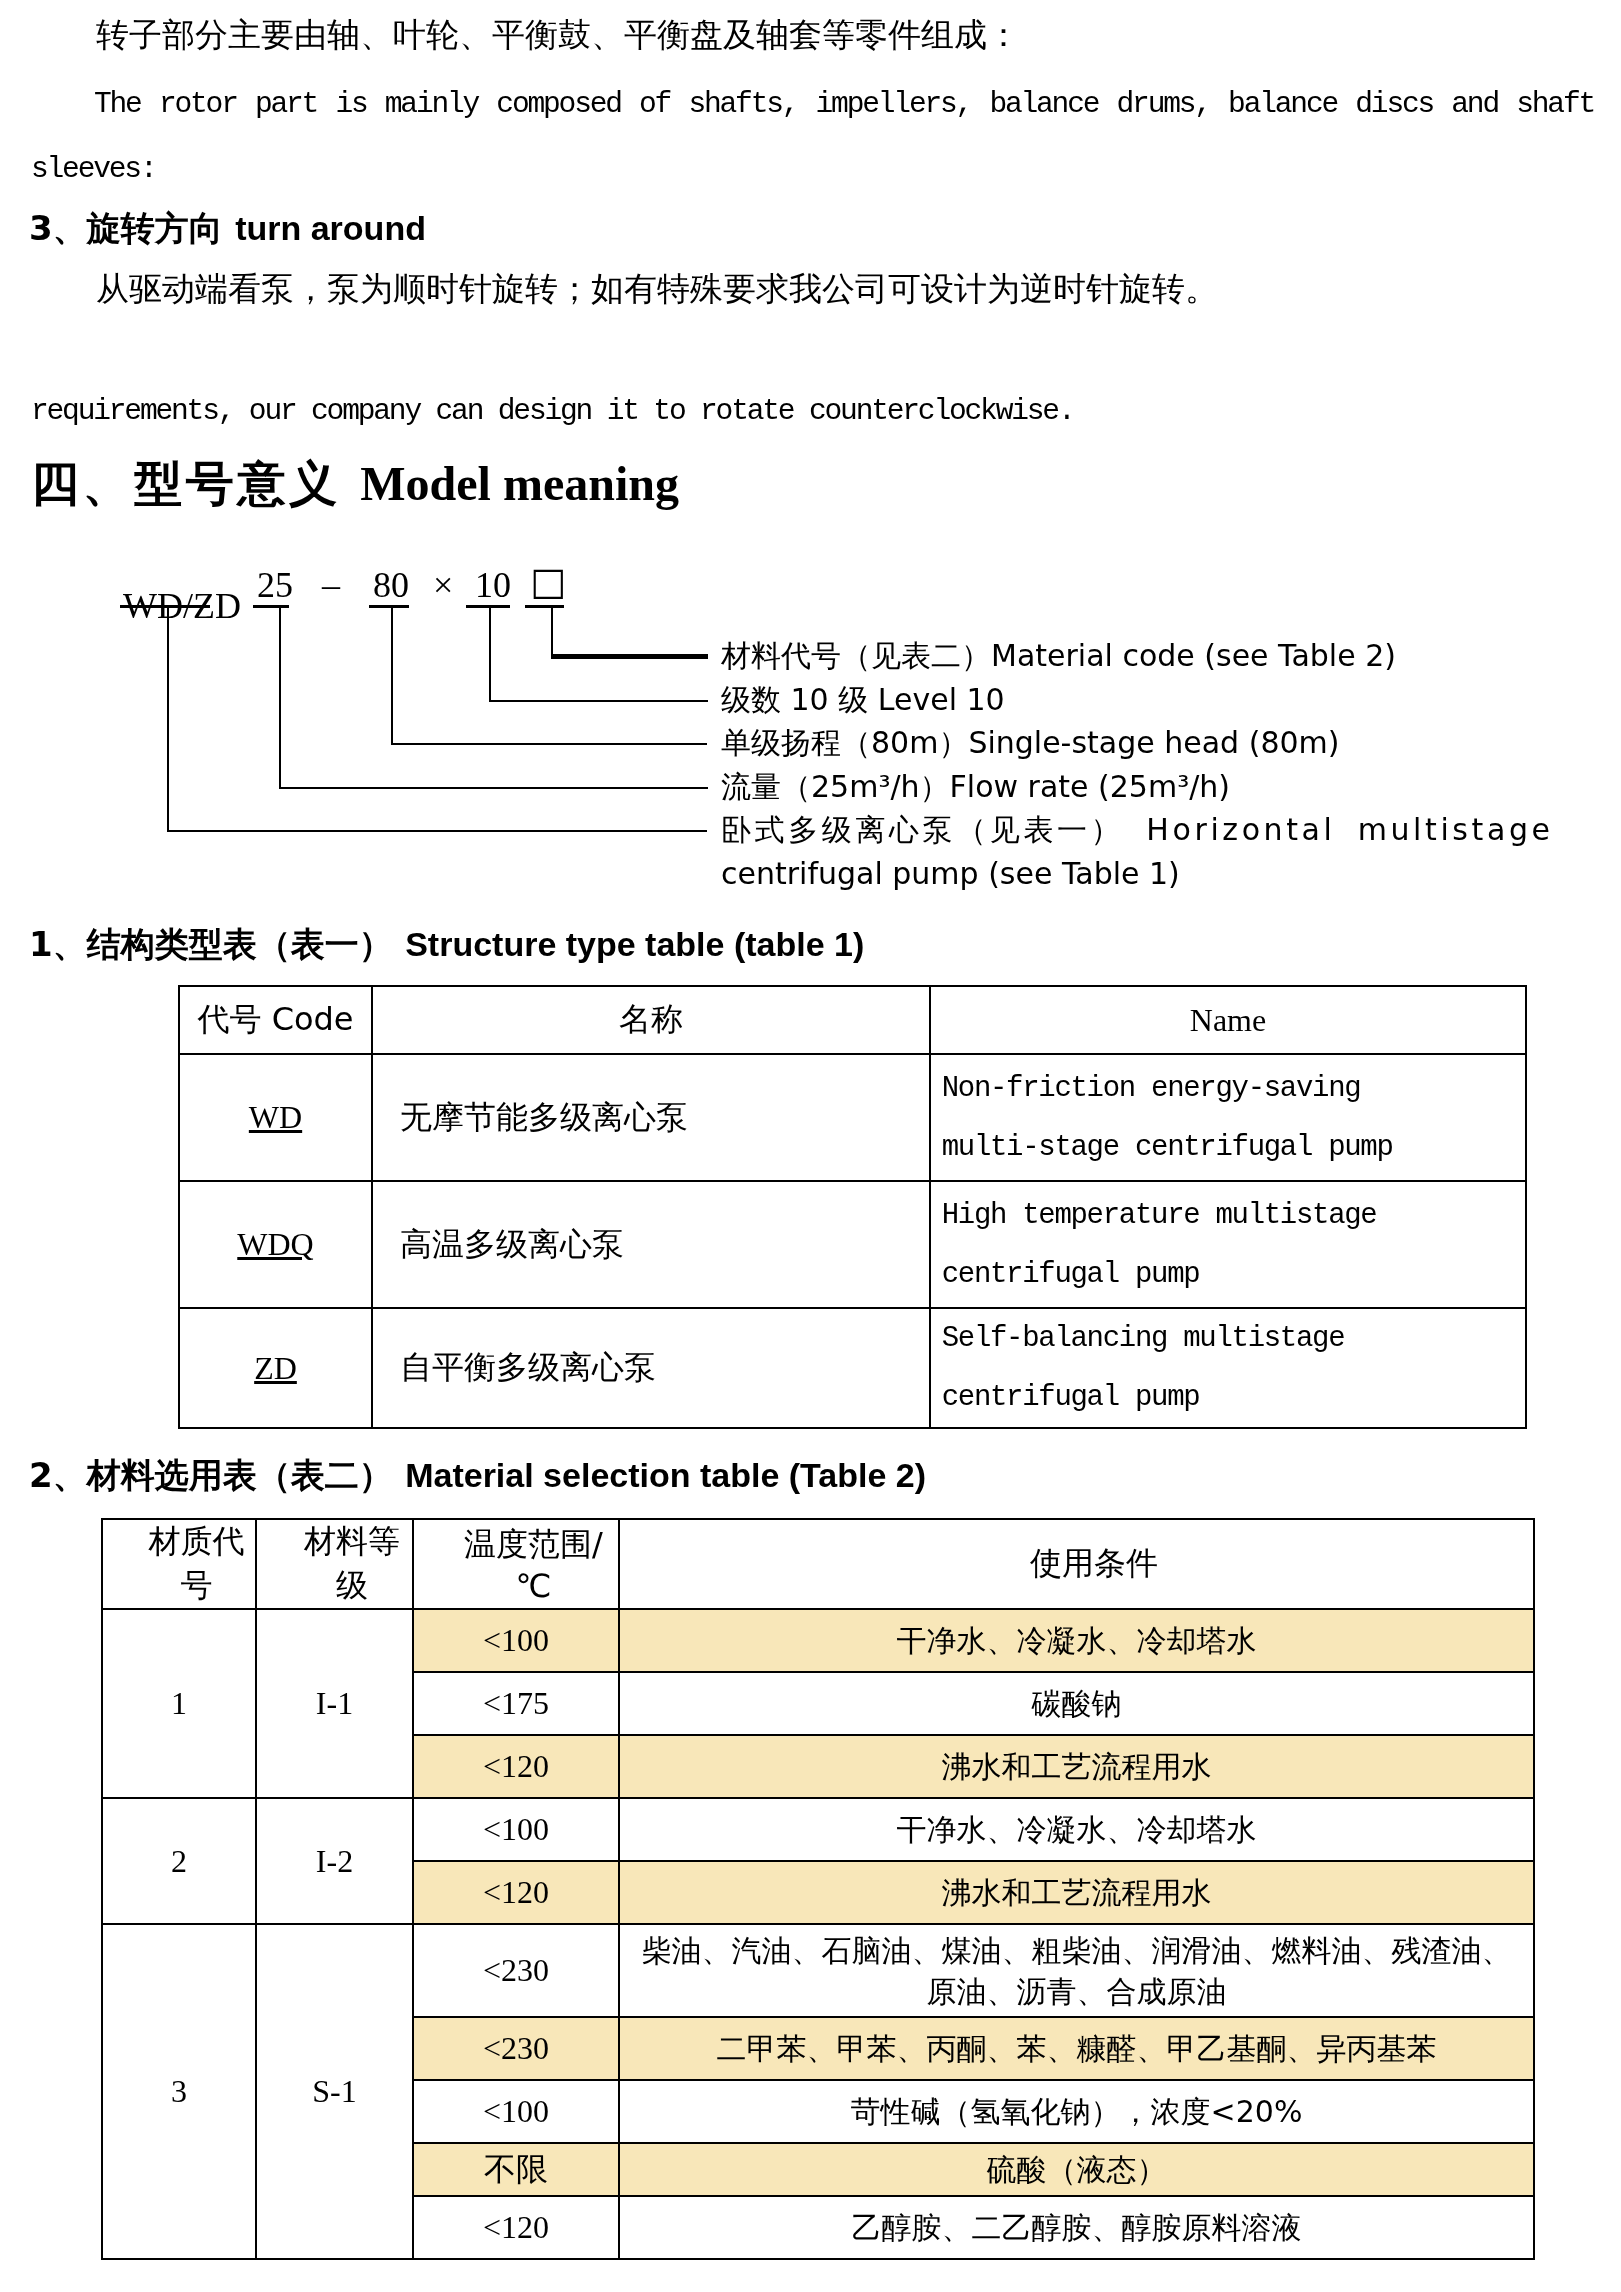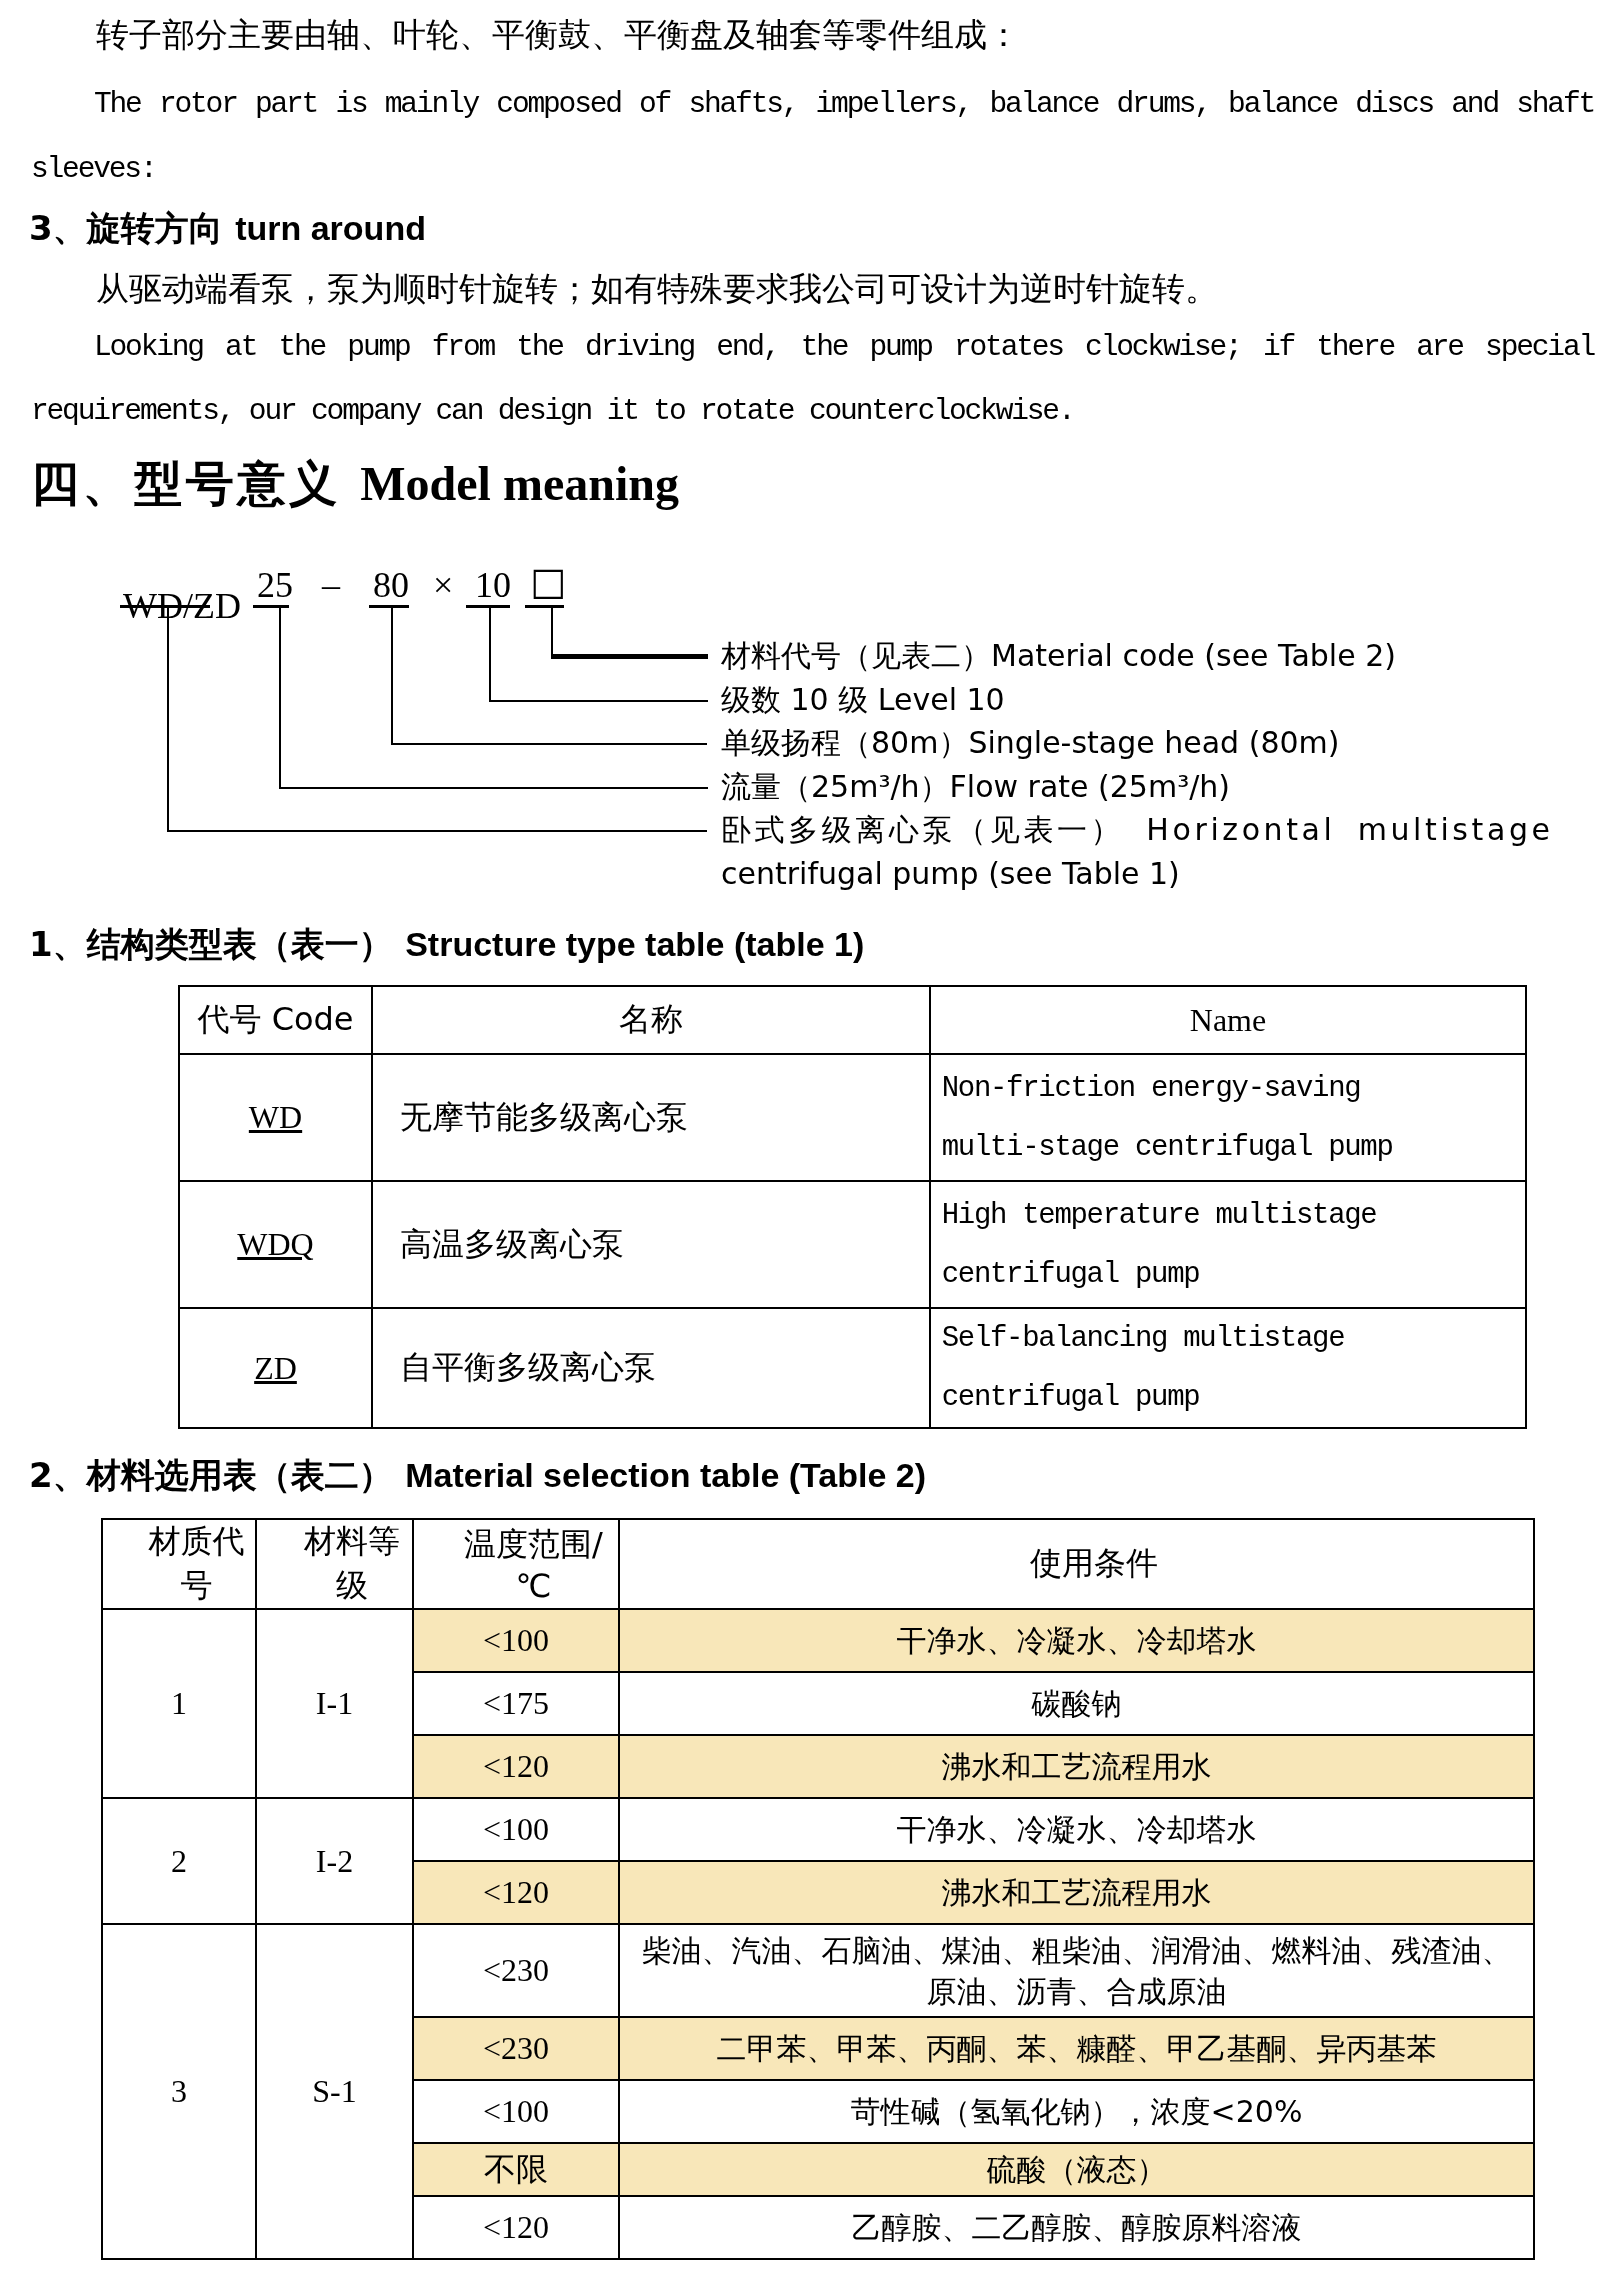--- a/index.html
+++ b/index.html
@@ -51,21 +51,20 @@
 
   <div class="abs zh-body" style="left:96px;top:12.5px;">转子部分主要由轴、叶轮、平衡鼓、平衡盘及轴套等零件组成：</div>
   <div class="abs en-body jline indent" style="left:31px;top:87px;">The rotor part is mainly composed of shafts, impellers, balance drums, balance discs and shaft</div>
   <div class="abs en-body" style="left:31px;top:152px;">sleeves:</div>
 
   <div class="abs h-sub" style="left:29px;top:206px;">
     <span class="zh">3、旋转方向</span><span class="en">turn around</span>
   </div>
 
   <div class="abs zh-body" style="left:96px;top:267px;">从驱动端看泵，泵为顺时针旋转；如有特殊要求我公司可设计为逆时针旋转。</div>
-  <div class="abs en-body jline indent" style="left:31px;top:330px;">Looking at the pump from the driving end, the pump rotates clockwise; if there are special</div>
   <div class="abs en-body" style="left:31px;top:394px;">requirements, our company can design it to rotate counterclockwise.</div>
 
   <div class="abs h-big" style="left:31px;top:452px;">
     <span class="zh">四、型号意义</span><span class="en">Model meaning</span>
   </div>
 
   <div class="abs diagram">
     <span class="mpart" style="left:123px;margin-top:21px;">WD/ZD</span>
     <span class="mpart" style="left:257px;">25</span>
     <span class="mpart" style="left:322px;">–</span>

